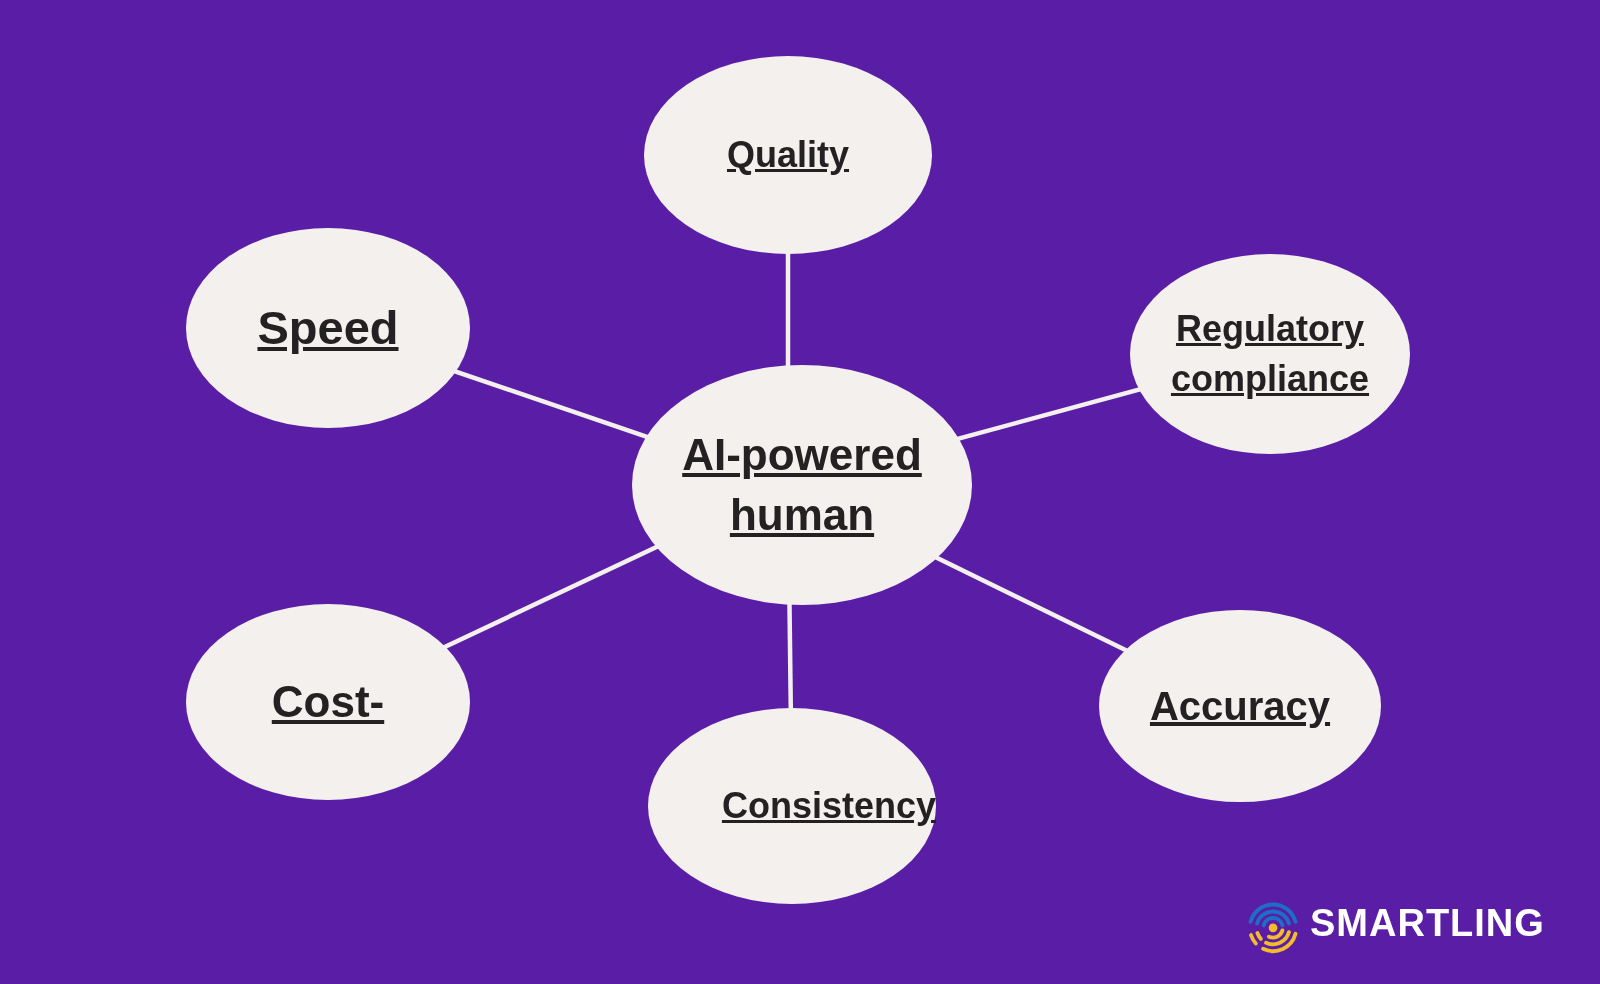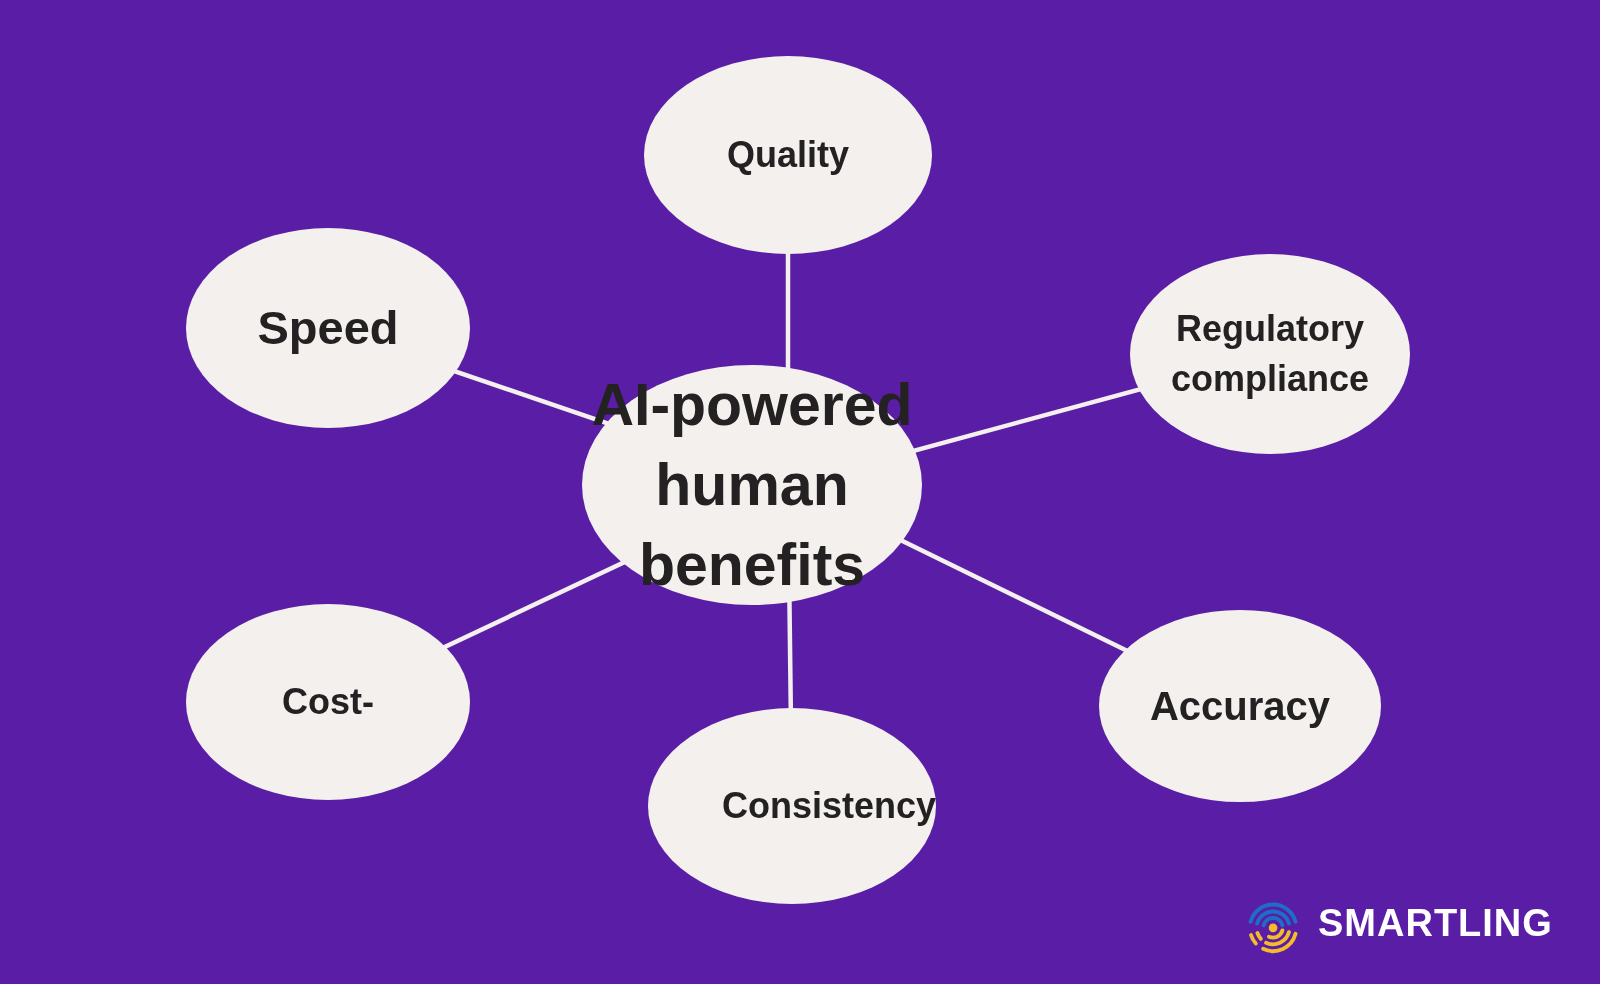--- a/index.html
+++ b/index.html
@@ -25,31 +25,31 @@
   .node {
     position: absolute;
     border-radius: 50%;
     background: var(--node-fill, #f3f0ee);
     display: flex; flex-direction: column;
     align-items: center; justify-content: center;
     text-align: center;
     color: var(--node-text, #242122);
     font-weight: 700;
   }
-  .node .line { display: block; }
-  .node-center      { left: 582px;  top: 365px; width: 340px; height: 240px; font-size: 59px; line-height: 1.36; }
+  .node .line { display: block; text-decoration: underline; }
+  .node-center      { left: 632px;  top: 365px; width: 340px; height: 240px; font-size: 44px; line-height: 1.36; }
   .node-quality     { left: 644px;  top: 56px;  width: 288px; height: 198px; font-size: 36px; line-height: 1.40; }
   .node-speed       { left: 186px;  top: 228px; width: 284px; height: 200px; font-size: 47px; line-height: 1.30; }
   .node-regulatory  { left: 1130px; top: 254px; width: 280px; height: 200px; font-size: 36px; line-height: 1.40; }
   .node-accuracy    { left: 1099px; top: 610px; width: 282px; height: 192px; font-size: 40px; line-height: 1.40; }
   .node-consistency { left: 648px;  top: 708px; width: 288px; height: 196px; font-size: 36px; line-height: 1.40; align-items: flex-end; }
-  .node-cost        { left: 186px;  top: 604px; width: 284px; height: 196px; font-size: 36px; line-height: 1.40; text-align: right; }
+  .node-cost        { left: 186px;  top: 604px; width: 284px; height: 196px; font-size: 44px; line-height: 1.40; text-align: right; }
   .logo {
     position: absolute; left: 1244px; top: 892px;
-    display: flex; align-items: center; gap: 12px;
+    display: flex; align-items: center; gap: 4px;
   }
   .logo-icon { width: 62px; height: 62px; }
   .logo-icon path { fill: none; stroke-width: 4; stroke-linecap: round; }
   .logo-icon .arc-blue   { stroke: var(--logo-blue, #1d6fc6); }
   .logo-icon .arc-yellow { stroke: var(--logo-yellow, #f4bc2b); }
   .logo-icon .dot        { fill: var(--logo-yellow, #f4bc2b); }
   .logo-text {
     color: var(--logo-text, #ffffff);
     font-size: 38px; font-weight: 700; letter-spacing: 1px;
   }
@@ -84,21 +84,20 @@
     <div>
       <span class="line">Regulatory</span>
       <span class="line">compliance</span>
     </div>
   </div>
 
   <div class="node node-center">
     <div>
       <span class="line">AI-powered</span>
       <span class="line">human</span>
-      <span class="line">benefits</span>
     </div>
   </div>
 
   <div class="node node-cost">
     <div>
       <span class="line">Cost-</span>
     </div>
   </div>
 
   <div class="node node-consistency">

